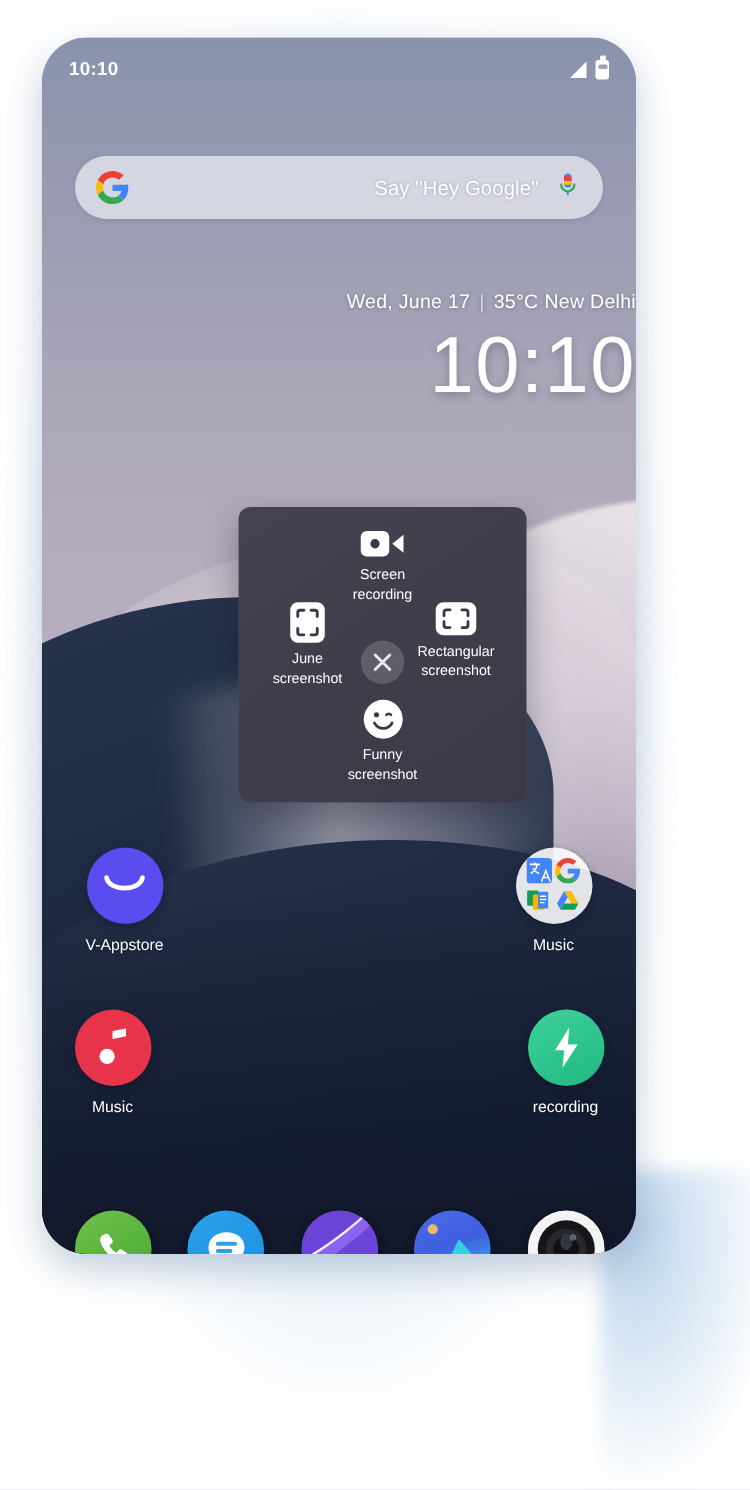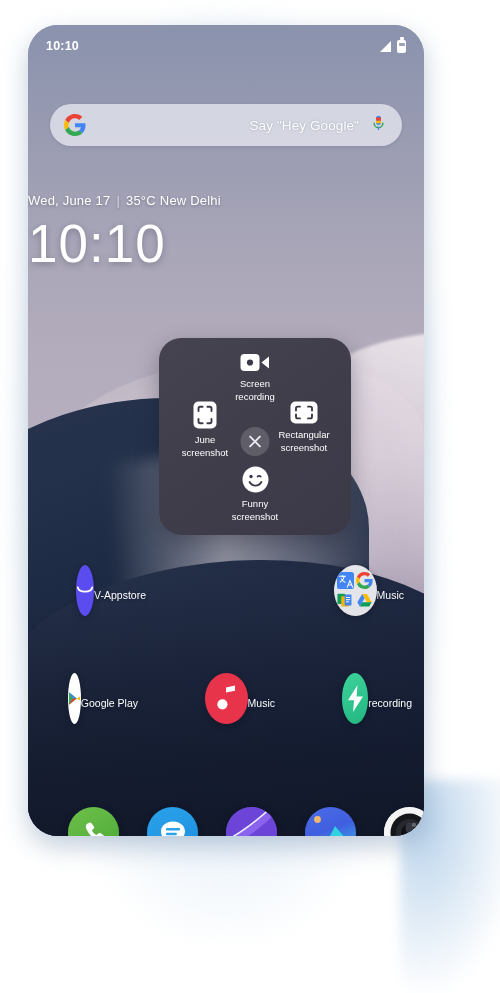--- a/index.html
+++ b/index.html
@@ -123,39 +123,39 @@
   #search-text {
     flex: 1; text-align: right; padding-right: 12px;
     color: #ffffff; font-size: 13.5px; letter-spacing: .1px;
     text-shadow: 0 0 2px rgba(120,125,150,.6);
   }
   .mic { width: 15px; height: 22px; flex: 0 0 auto; }
 
   
   #clockwidget {
     position: absolute; left: 0; top: 168px; width: 100%;
-    text-align: left; color: #ffffff;
+    text-align: right; color: #ffffff;
   }
   #date-line {
     font-size: 13px; letter-spacing: .2px;
     text-shadow: 0 1px 3px rgba(60,60,80,.45);
   }
   #date-line .divider { color: rgba(255,255,255,.6); margin: 0 6px; }
   #date-line .temp { margin-right: 4px; }
   #big-clock {
     margin-top: 8px;
     font-size: 53px; font-weight: 300; letter-spacing: 1px; line-height: 1.04;
     text-shadow: 0 2px 6px rgba(50,50,70,.35);
   }
 
   
   #screenshot-panel {
     position: absolute; left: 131px; top: 313px;
     width: 192px; height: 197px;
-    border-radius: 22px;
+    border-radius: 8px;
     background: linear-gradient(145deg, #45434f 0%, #403e4b 45%, #3b3947 100%);
     box-shadow: 0 8px 22px rgba(25,25,40,.35);
   }
   .panel-item {
     position: absolute;
     display: flex; flex-direction: column; align-items: center;
     color: #fff; font-size: 9.5px; line-height: 1.32; text-align: center;
   }
   .panel-item .lbl { margin-top: 5px; white-space: pre-line; }
   #item-screen-recording { left: 50%; transform: translateX(-50%); top: 14px; width: 96px; }
@@ -176,21 +176,21 @@
   }
 
   
   .app-row { position: absolute; width: 100%; display: flex; }
   #row-1 { top: 540px; left: 0; padding: 0 20px; justify-content: space-between; }
   #row-2 { top: 648px; left: 0; padding: 0 12px; justify-content: space-between; }
   #dock   { top: 782px; left: 0; padding: 0 12px; justify-content: space-between; }
 
   .app {
     width: 70px;
-    display: flex; flex-direction: row; align-items: center; margin-left: 28px;
+    display: flex; flex-direction: column; align-items: center;
   }
   .app-icon {
     width: 51px; height: 51px; border-radius: 50%;
     display: flex; align-items: center; justify-content: center;
     overflow: hidden; position: relative;
     box-shadow: 0 2px 6px rgba(10,15,30,.35);
   }
   .app-label {
     margin-top: 8px; color: #fff; font-size: 10.5px;
     text-shadow: 0 1px 3px rgba(20,25,45,.7);
@@ -360,31 +360,20 @@
               <path d="M7.2 2.4 1.6 12.1l2.8 4.9 5.6-9.7z" fill="#4285F4"></path>
               <path d="M4.4 17h11.2l2.8-4.9H7.2z" fill="#0F9D58"></path>
             </svg>
           </div>
         </div>
         <div class="app-label">Music</div>
       </div>
     </div>
 
     <div class="app-row" id="row-2">
-      <div class="app">
-        <div class="app-icon ic-white">
-          <svg width="27" height="29" viewBox="0 0 27 29">
-            <path d="M2 1.5 L18.5 14.5 L2 27.5 Z" fill="#34A853"></path>
-            <path d="M2 1.5 L18.5 14.5 L10 14.5 Z" fill="#4285F4"></path>
-            <path d="M2 27.5 L18.5 14.5 L10 14.5 Z" fill="#EA4335"></path>
-            <path d="M18.5 14.5 L25.5 10.5 L25.5 18.5 Z" fill="#FBBC05"></path>
-          </svg>
-        </div>
-        <div class="app-label">Google Play</div>
-      </div>
 
       <div class="app">
         <div class="app-icon ic-music">
           <svg width="26" height="28" viewBox="0 0 26 28">
             <path d="M13 20.5V2.4l9-1.8v5.2l-9 1.8" fill="#ffffff"></path>
             <circle cx="9.4" cy="19.3" r="5.1" fill="#ffffff"></circle>
           </svg>
         </div>
         <div class="app-label">Music</div>
       </div>

